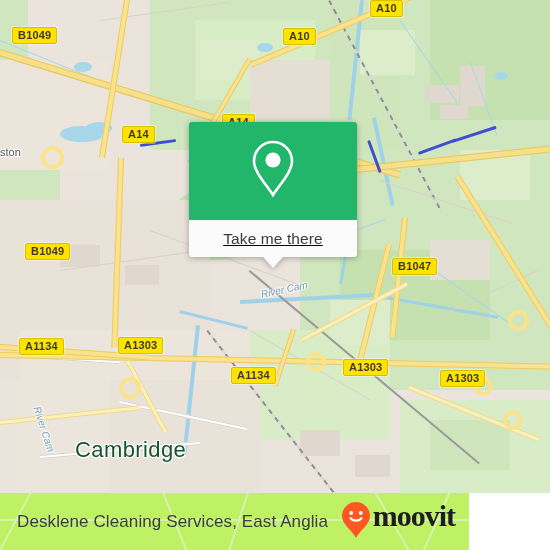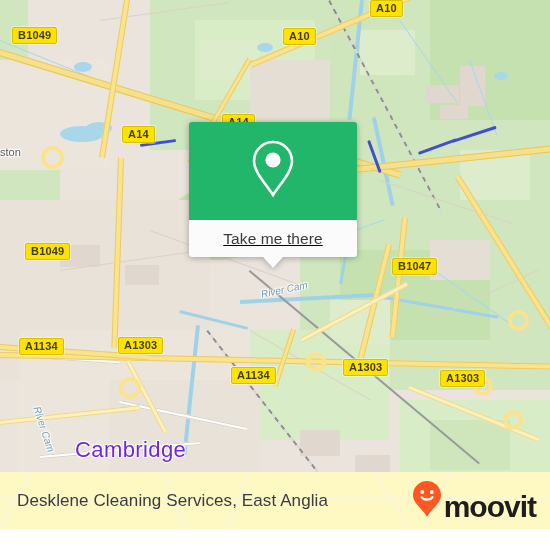--- a/index.html
+++ b/index.html
@@ -48,21 +48,21 @@
   .bluelink{background:#3f4fd0;height:3px;border-radius:1px;}
 
   .rbadge{position:absolute;background:#ffe300;border:1px solid #d8bf00;
     color:#3d3a2a;border-radius:2px;padding:1px 5px 2px 5px;
     font-size:11px;font-weight:bold;letter-spacing:.2px;line-height:12px;
     white-space:nowrap;box-shadow:0 0 0 1px rgba(255,255,255,.4);}
   .roundabout{position:absolute;border:4px solid #fbe38c;border-radius:50%;background:transparent;}
 
   .placelbl{position:absolute;color:#6b6b6b;white-space:nowrap;
     text-shadow:1px 1px 1px #fff,-1px -1px 1px #fff,1px -1px 1px #fff,-1px 1px 1px #fff;}
-  .citylbl{font-size:22px;color:#6d28d9;letter-spacing:.4px;text-align:center;}
+  .citylbl{font-size:22px;color:#14532d;letter-spacing:.4px;text-align:center;}
   .townlbl{font-size:11px;color:#5d5d5d;}
   .waterlbl{font-size:10px;color:#6f9fb8;font-style:italic;
     text-shadow:1px 1px 1px #fff,-1px -1px 1px #fff,1px -1px 1px #fff,-1px 1px 1px #fff;}
 
   
   .attribution{position:absolute;left:0;bottom:0;background:rgba(255,255,255,.82);
     font-size:12.5px;color:#3a3a3a;padding:3px 7px 4px 7px;line-height:14px;}
 
   
   .popup{position:absolute;left:189px;top:122px;width:168px;
@@ -70,28 +70,28 @@
   .popup-top{height:98px;background:#21b66a;border-radius:3px 3px 0 0;
     display:flex;align-items:center;justify-content:center;}
   .popup-bottom{height:37px;background:#fbfbfb;border-radius:0 0 3px 3px;
     display:flex;align-items:center;justify-content:center;position:relative;}
   .popup-bottom .cta{font-size:15.5px;color:#3b3b3b;letter-spacing:.1px;}
   .tail{position:absolute;left:50%;top:100%;margin-left:-10px;width:0;height:0;
     border-left:10px solid transparent;border-right:10px solid transparent;
     border-top:11px solid #fbfbfb;}
 
   
-  .footer{position:absolute;left:0;top:472px;width:550px;height:57px;
-    background:#fef9c3;display:flex;align-items:center;overflow:hidden;}
+  .footer{position:absolute;left:0;top:493px;width:469px;height:57px;
+    background:#bef264;display:flex;align-items:center;overflow:hidden;}
   .footer-deco{position:absolute;inset:0;overflow:hidden;opacity:.5;}
   .footer-deco i{position:absolute;background:#f2f2f2;transform-origin:0 0;}
   .ftitle{position:relative;margin-left:17px;font-size:17px;color:#3c3c3c;
     letter-spacing:.1px;white-space:nowrap;}
   .brand{position:absolute;right:14px;top:50%;transform:translateY(-50%);
-    display:flex;align-items:flex-end;gap:2px;}
+    display:flex;align-items:flex-start;gap:2px;font-family:Liberation Serif, serif;}
   .brand .wordmark{font-size:30px;font-weight:bold;color:#1d1d1d;letter-spacing:-1px;line-height:30px;}
 </style>
 </head>
 <body>
 
 <div id="app">
 
   <div class="map">
     <div class="landmass"></div>
 

